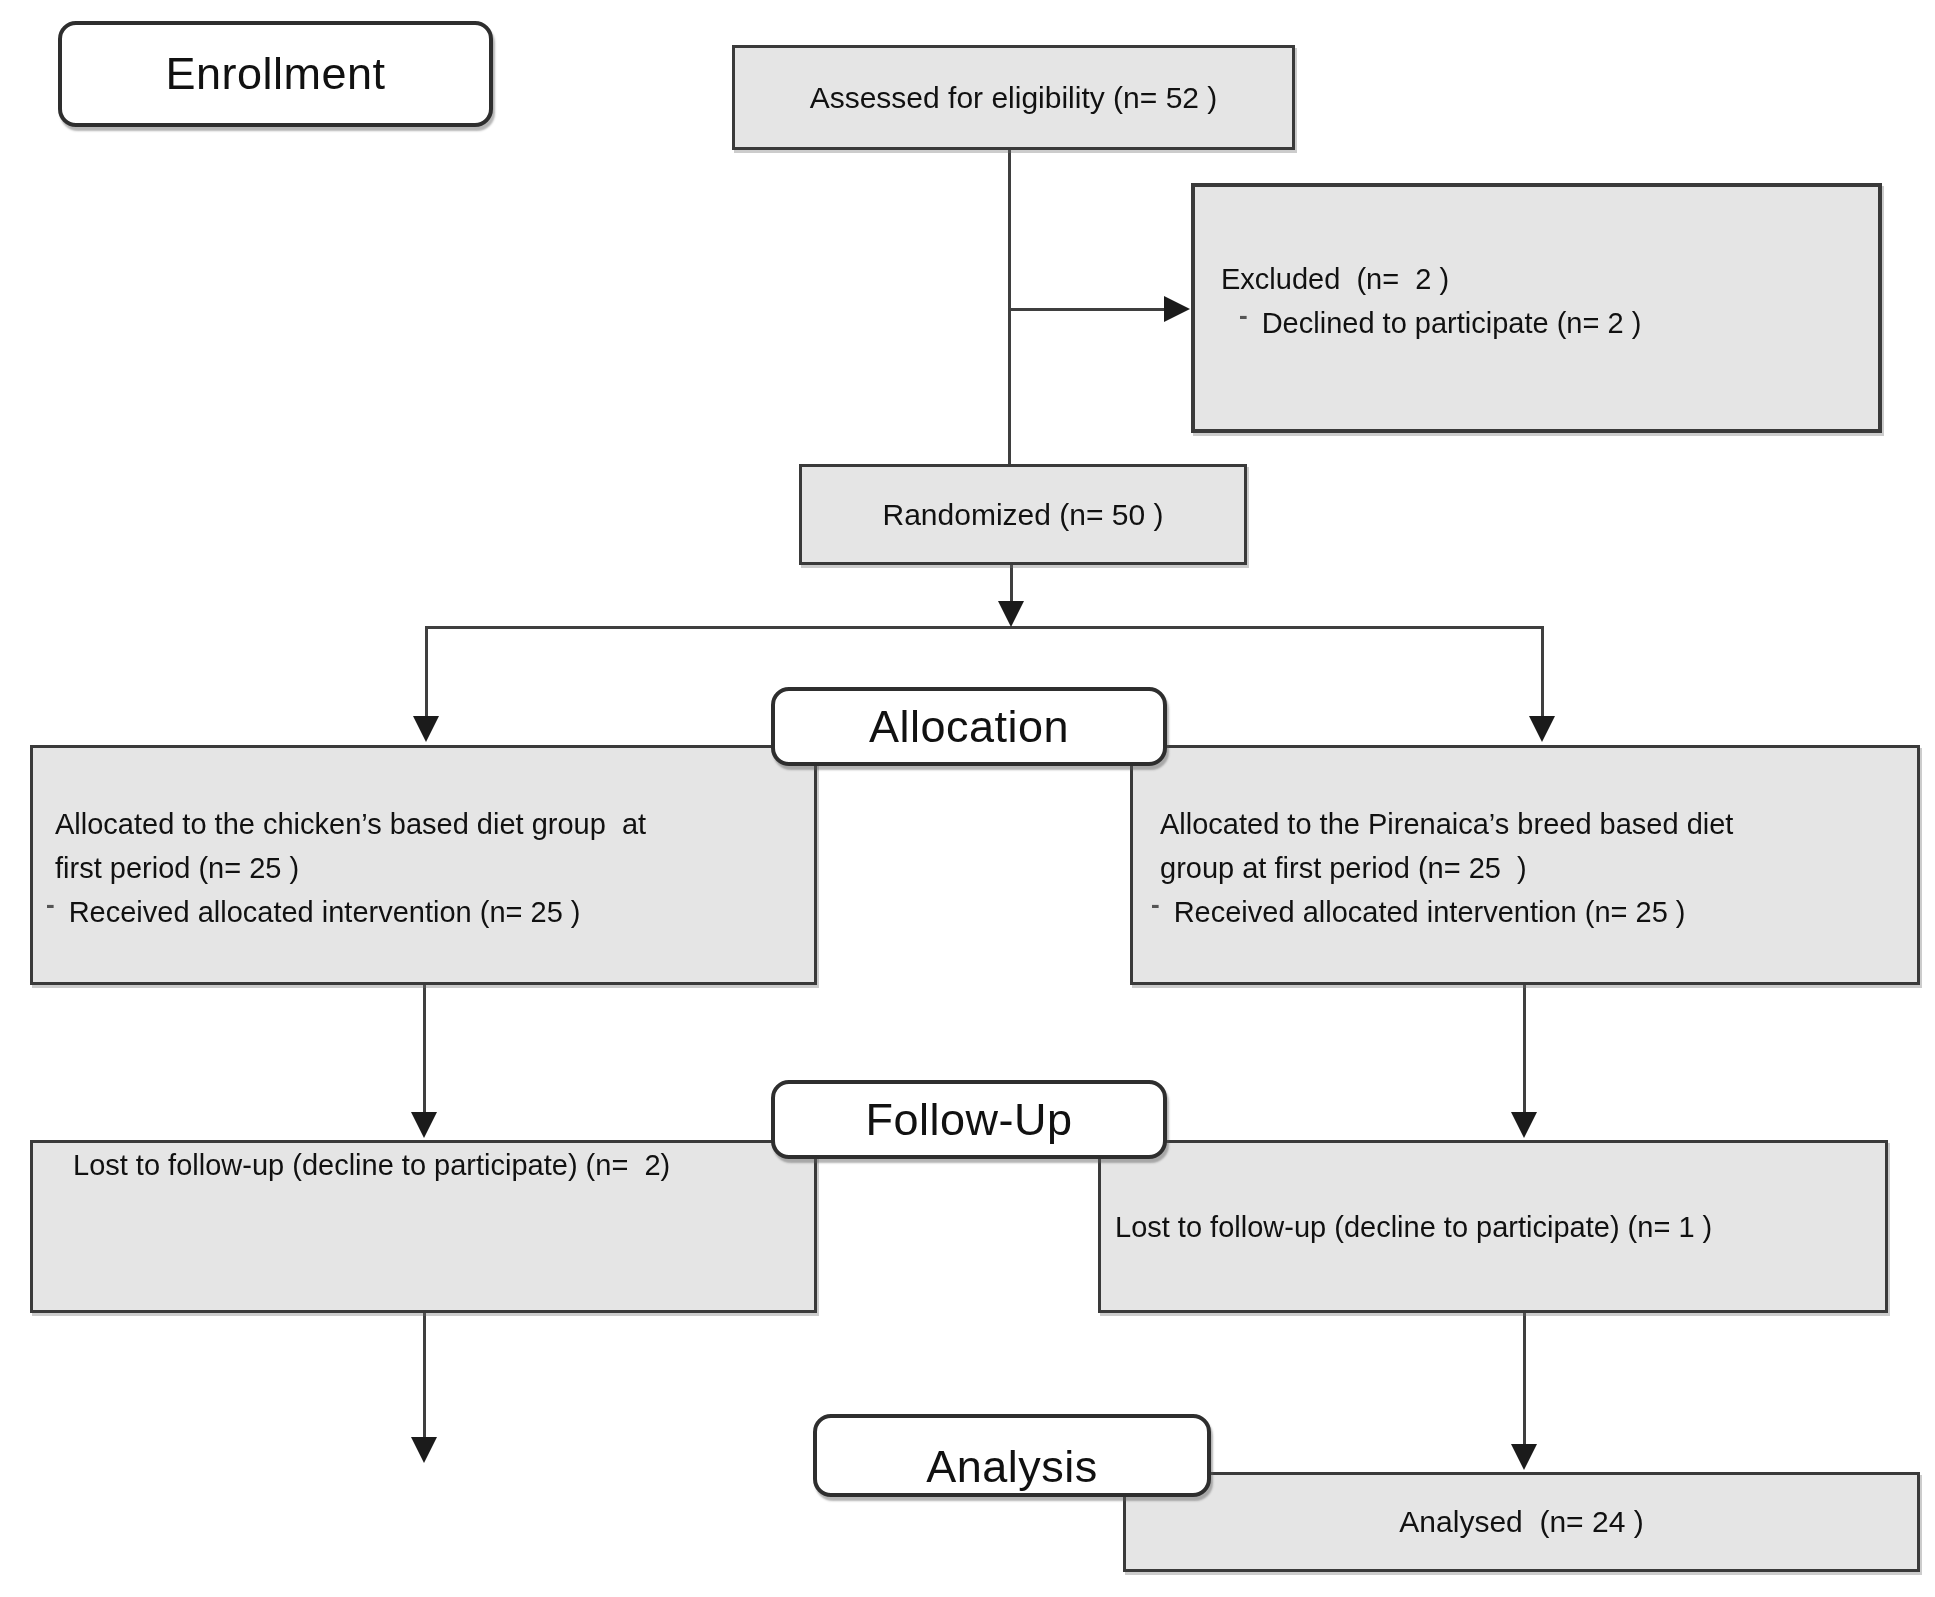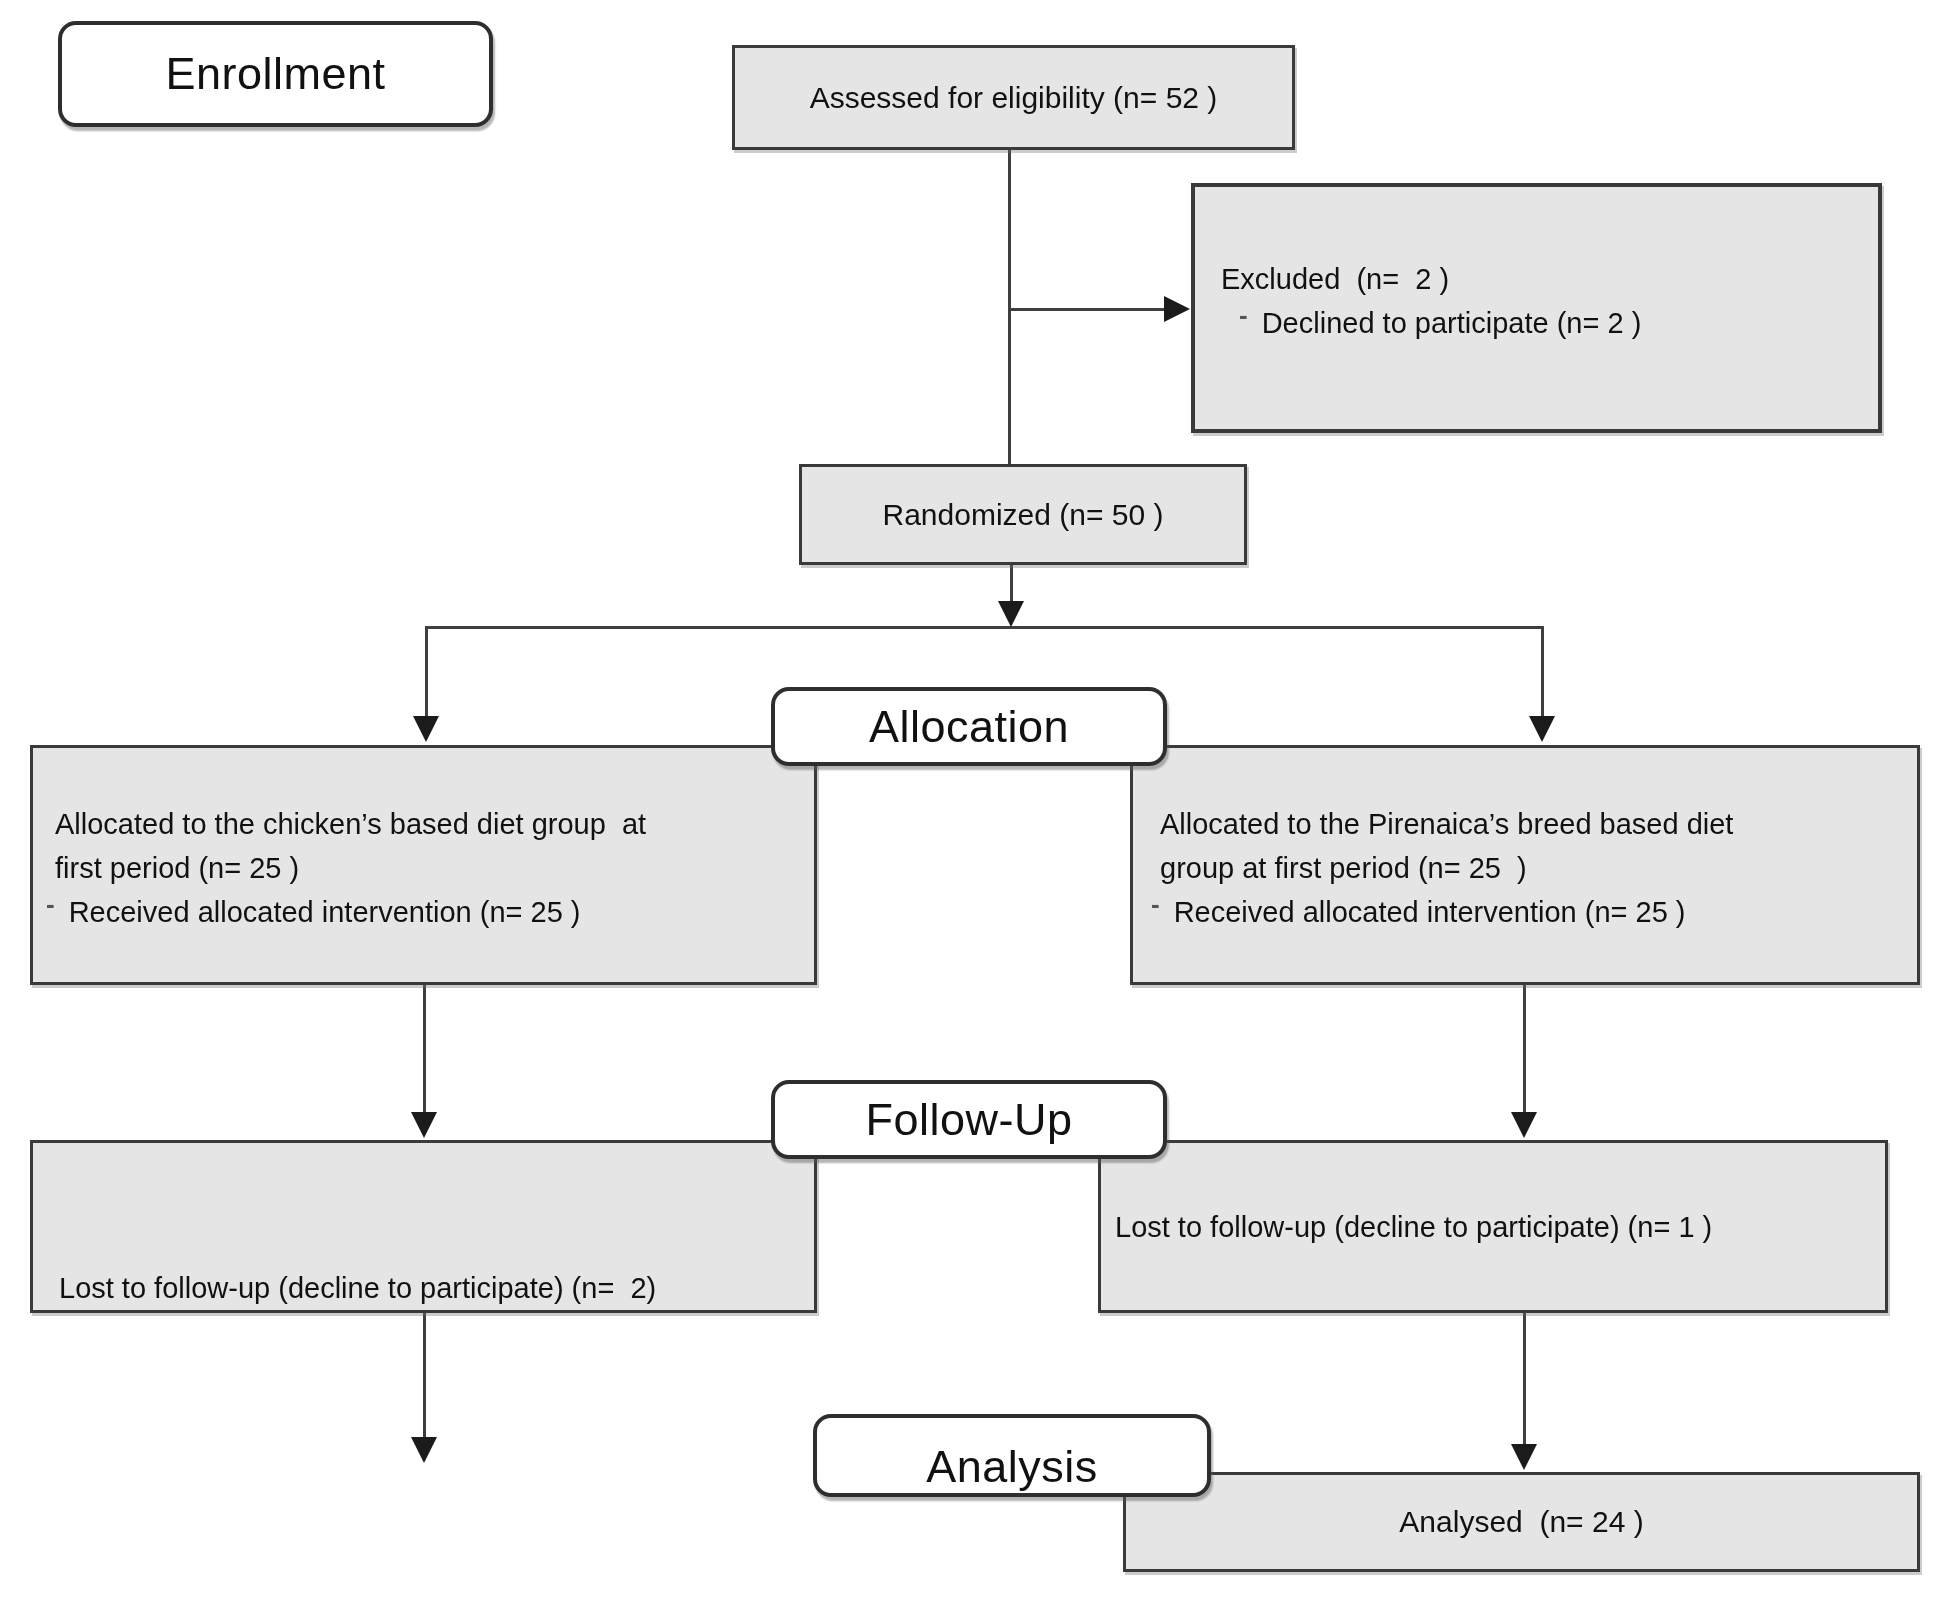--- a/index.html
+++ b/index.html
@@ -110,21 +110,21 @@
     <div class="bullet-row" style="margin-left:-9px;">
       <span class="dash">-</span>
       <span class="txt">Received allocated intervention (n= 25 )</span>
     </div>
   </div>
 
   <div class="label-box" style="left:771px;top:1072px;width:396px;height:79px;margin-top:8px;">
     <span class="txt">Follow-Up</span>
   </div>
 
-  <div class="box para" style="left:30px;top:1140px;width:787px;height:173px;display:flex;align-items:flex-end;padding-left:26px;box-sizing:border-box;">
+  <div class="box para" style="left:30px;top:1140px;width:787px;height:173px;display:flex;align-items:flex-start;padding-left:40px;box-sizing:border-box;">
     <span class="txt">Lost to follow-up (decline to participate) (n=  2)</span>
   </div>
 
   <div class="box para" style="left:1098px;top:1140px;width:790px;height:173px;display:flex;align-items:center;padding-left:14px;box-sizing:border-box;">
     <span class="txt">Lost to follow-up (decline to participate) (n= 1 )</span>
   </div>
 
   <div class="label-box" style="left:813px;top:1414px;width:398px;height:83px;align-items:flex-end;">
     <span class="txt">Analysis</span>
   </div>

